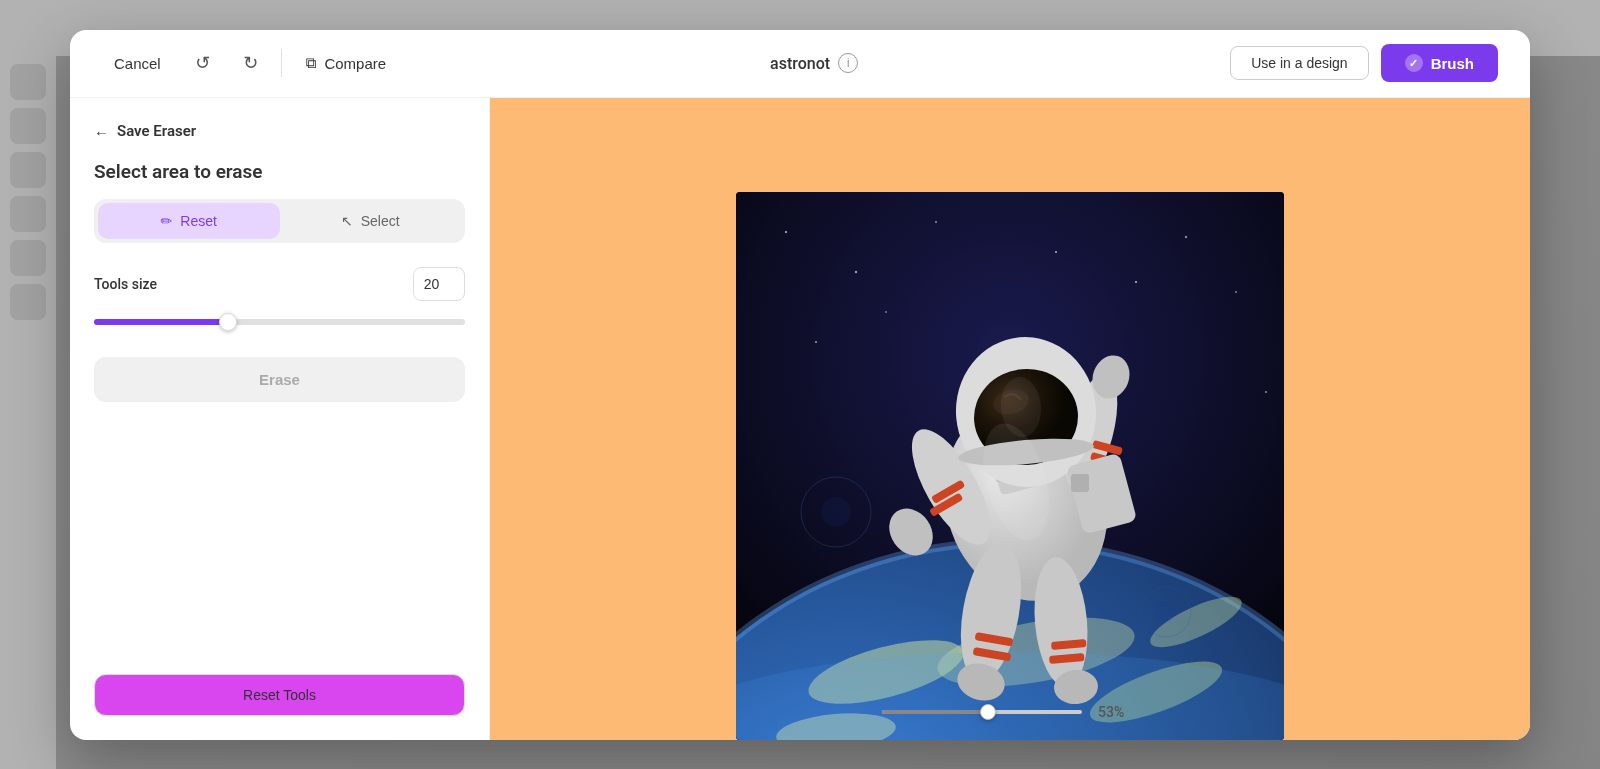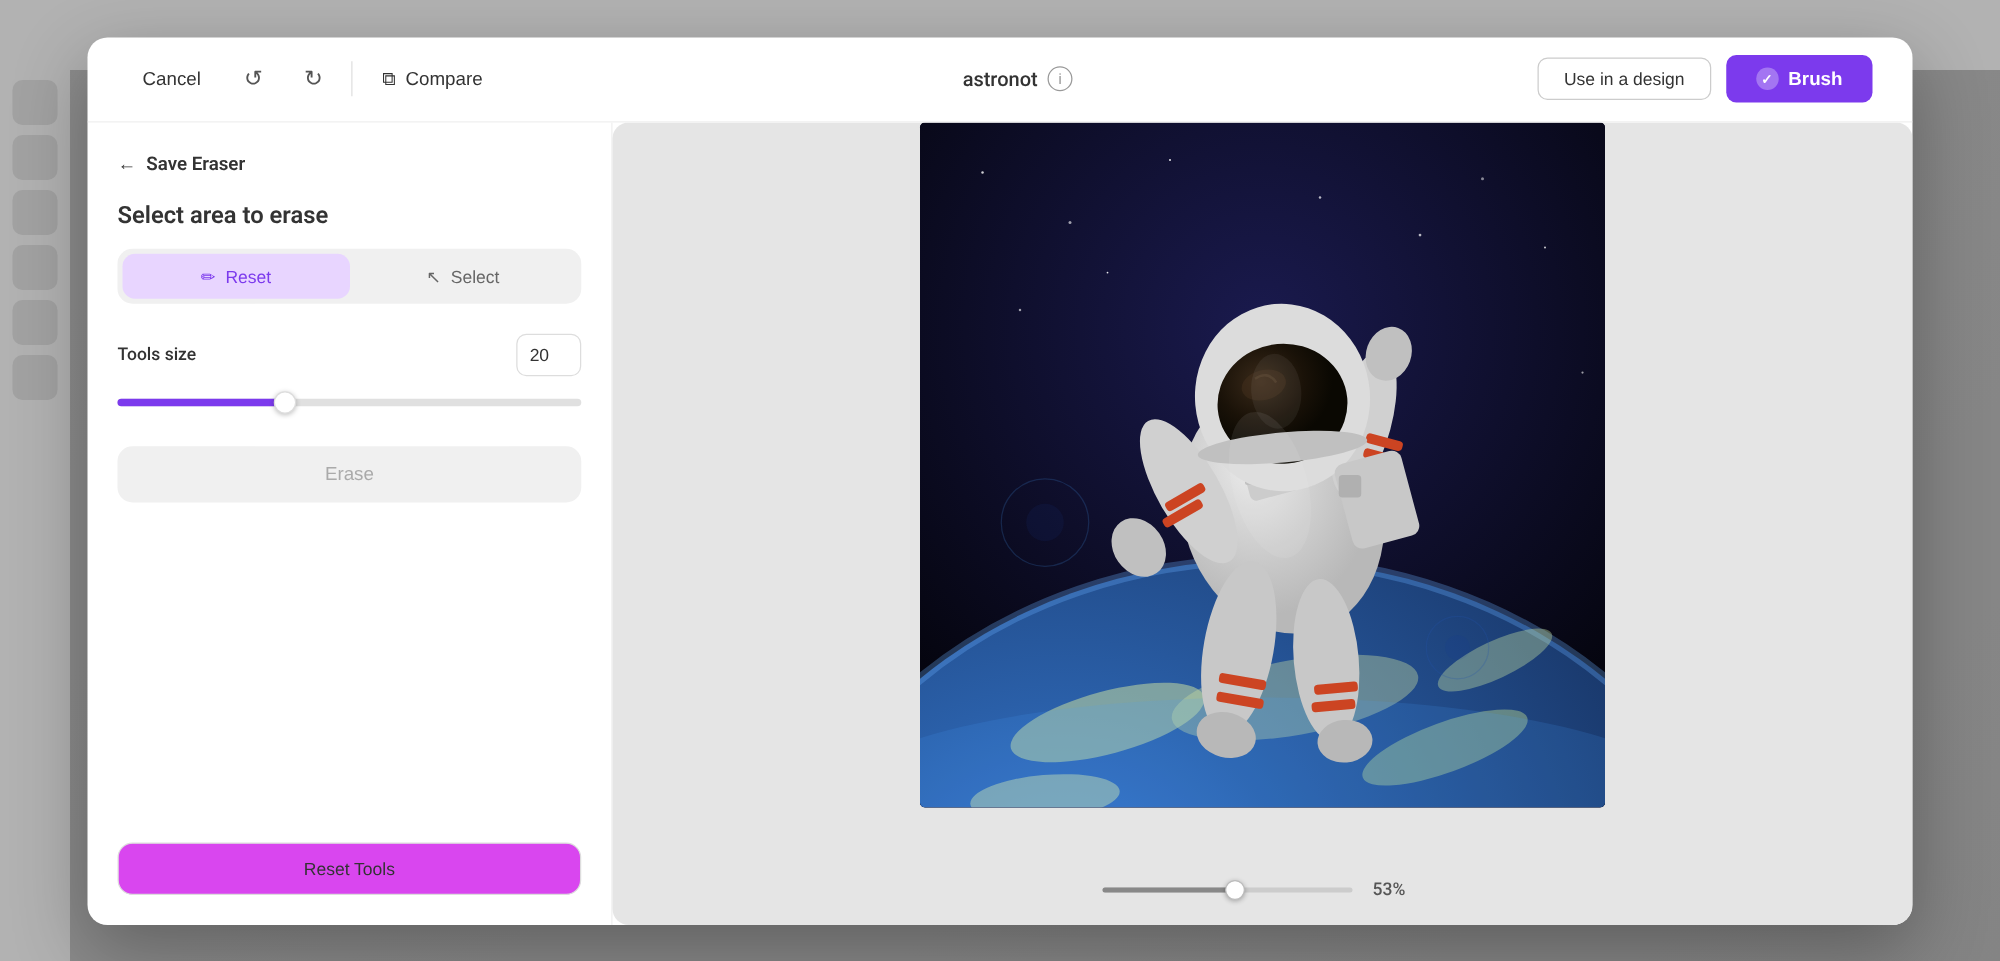--- a/index.html
+++ b/index.html
@@ -333,21 +333,21 @@
       cursor: pointer;
     }
 
     .erase-btn {
       width: 100%;
       padding: 14px;
       border-radius: 12px;
       background: #f0f0f0;
       border: none;
       font-size: 15px;
-      font-weight: 400;
+      font-weight: 700;
       color: #aaa;
       cursor: pointer;
       margin-bottom: 16px;
     }
 
     .spacer { flex: 1; }
 
     .reset-tools-btn {
       width: 100%;
       padding: 12px;
@@ -356,28 +356,27 @@
       border: 1.5px solid #ddd;
       font-size: 14px;
       font-weight: 500;
       color: #333;
       cursor: pointer;
     }
 
     
     .canvas-area {
       flex: 1;
-      background: #e5e5e5;
+      background: #fdba74;
       display: flex;
       flex-direction: column;
       align-items: center;
-      justify-content: flex-start;
+      justify-content: flex-end;
       overflow: hidden;
       position: relative;
-      border-radius: 13px;
     }
 
     .image-container {
       position: relative;
     }
 
     .astronaut-image {
       width: 548px;
       height: 548px;
       border-radius: 4px;

